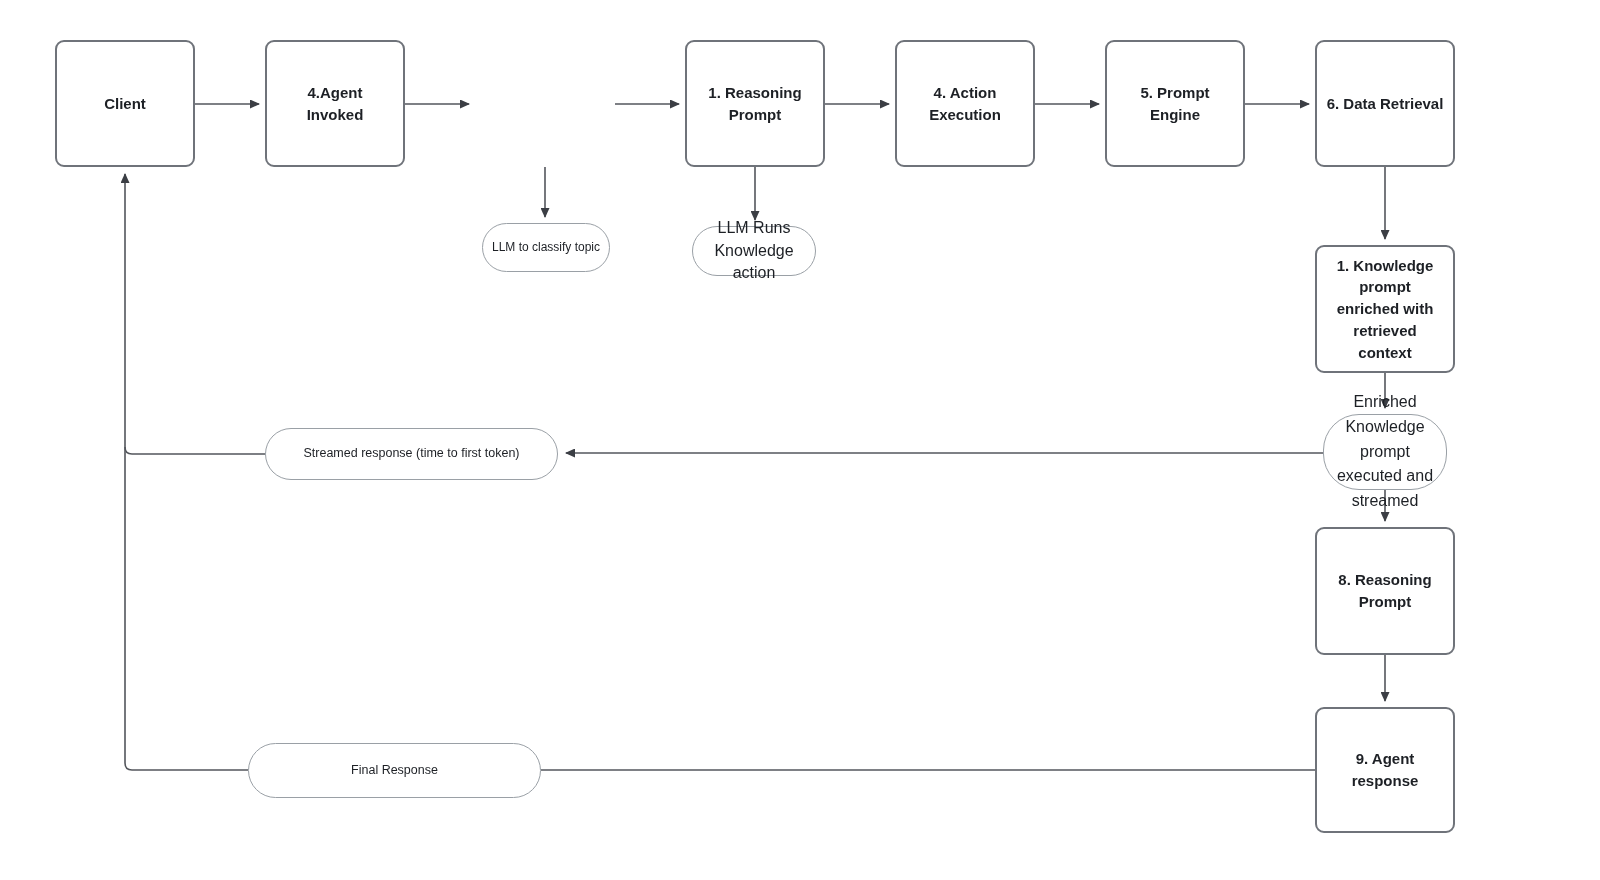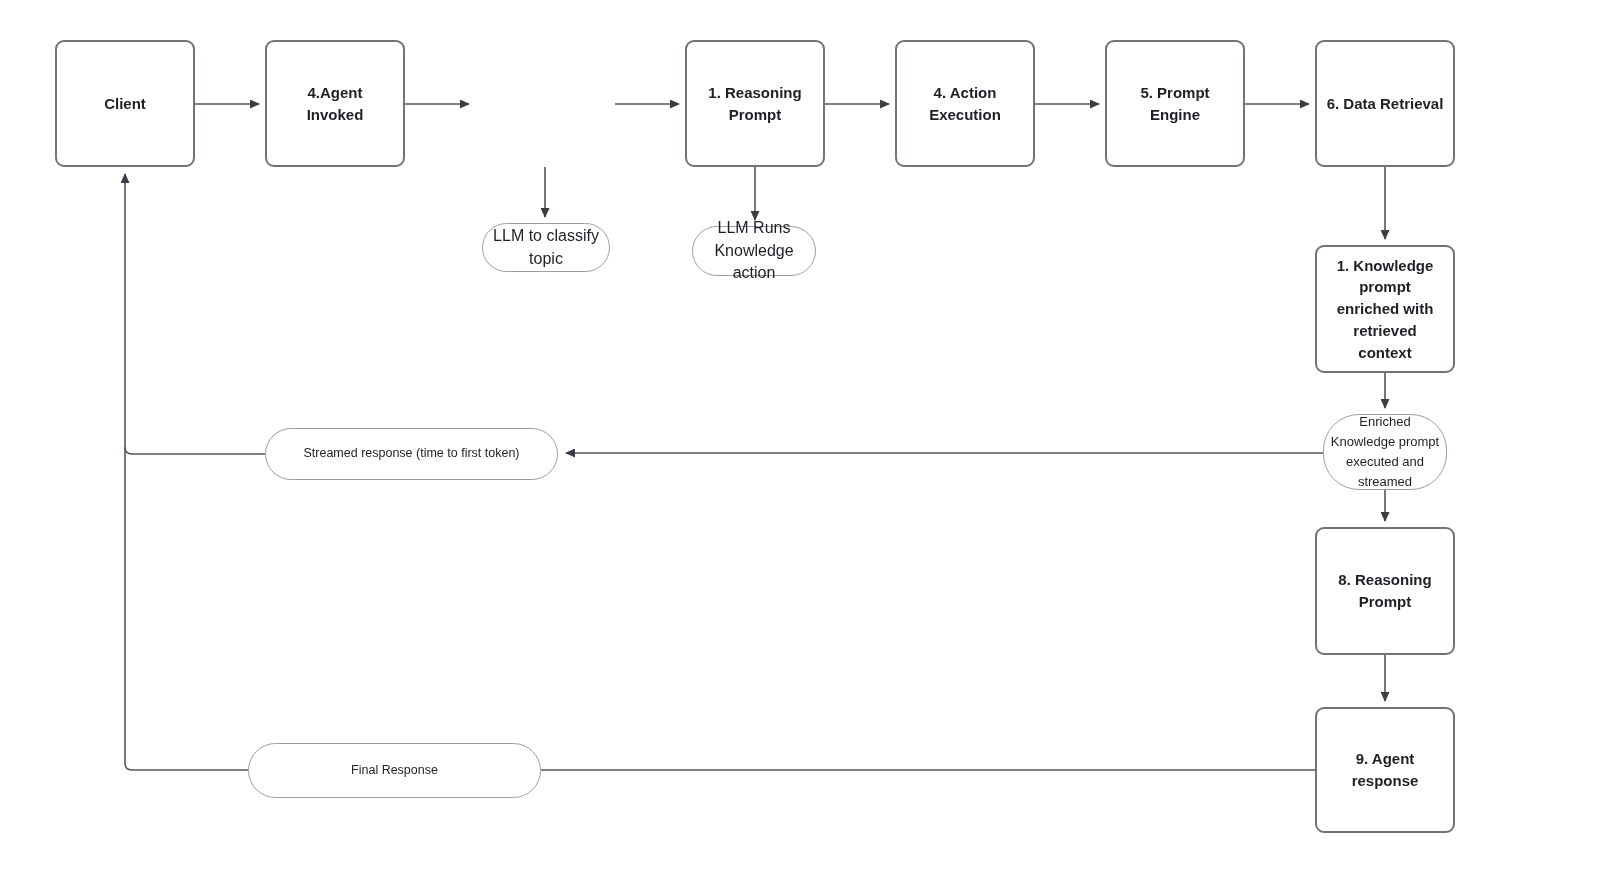--- a/index.html
+++ b/index.html
@@ -36,21 +36,21 @@
     font-size:15px;
     line-height:1.45;
   }
   .oval{
     border:1.5px solid var(--oval_border);
     border-radius:999px;
     font-size:12.5px;
     line-height:1.4;
     font-weight:normal;
   }
-  .oval.tall{border-radius:36px;font-size:13px;line-height:1.55;}
+  .oval.tall{border-radius:36px;font-size:16px;line-height:1.55;}
 </style>
 </head>
 <body>
 
 <div id="canvas">
 
   <svg class="connectors" viewBox="0 0 1600 880" xmlns="http://www.w3.org/2000/svg">
     <defs>
       <marker id="arrow" markerUnits="userSpaceOnUse" markerWidth="10" markerHeight="9" refX="9" refY="4.5" orient="auto">
         <path d="M0,0 L10,4.5 L0,9 Z"></path>
@@ -119,21 +119,21 @@
     <span class="label">8. Reasoning
 Prompt</span>
   </div>
 
   <div class="node box" style="left:1315px;top:707px;width:140px;height:126px">
     <span class="label">9. Agent
 response</span>
   </div>
 
   <div class="node oval" style="left:482px;top:223px;width:128px;height:49px">
-    <span class="label" style="font-size:16px">LLM to classify topic</span>
+    <span class="label" style="font-size:12px">LLM to classify topic</span>
   </div>
 
   <div class="node oval" style="left:692px;top:226px;width:124px;height:50px">
     <span class="label" style="font-size:16px">LLM Runs
 Knowledge action</span>
   </div>
 
   <div class="node oval tall" style="left:1323px;top:414px;width:124px;height:76px">
     <span class="label">Enriched
 Knowledge prompt

